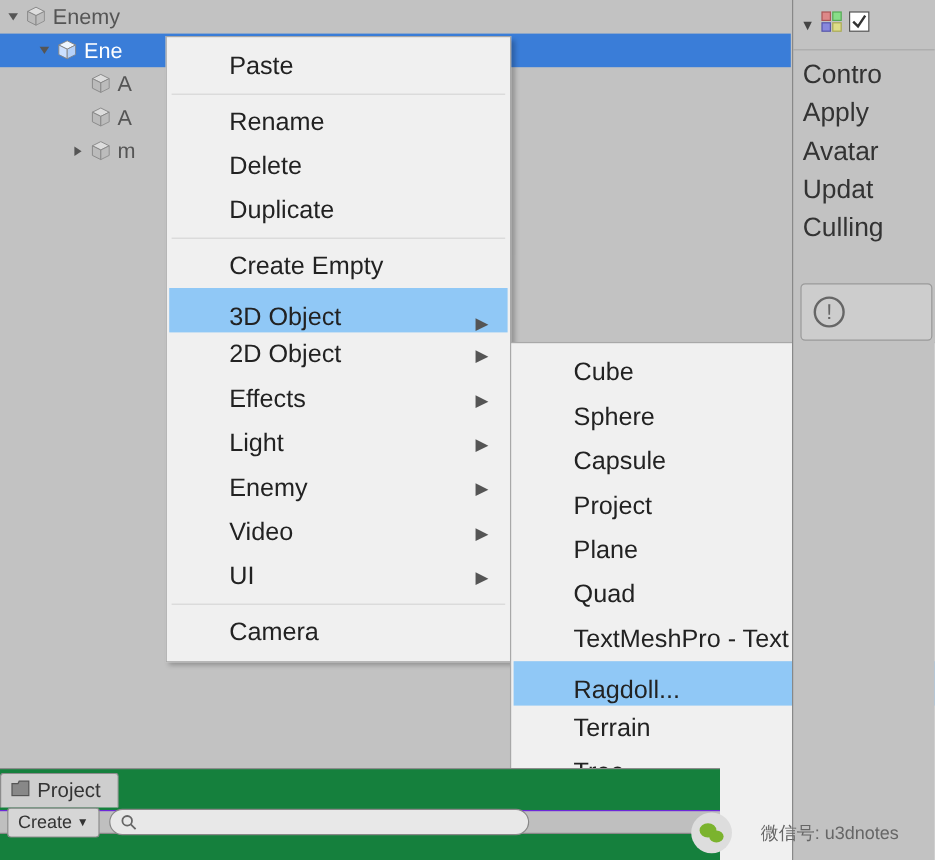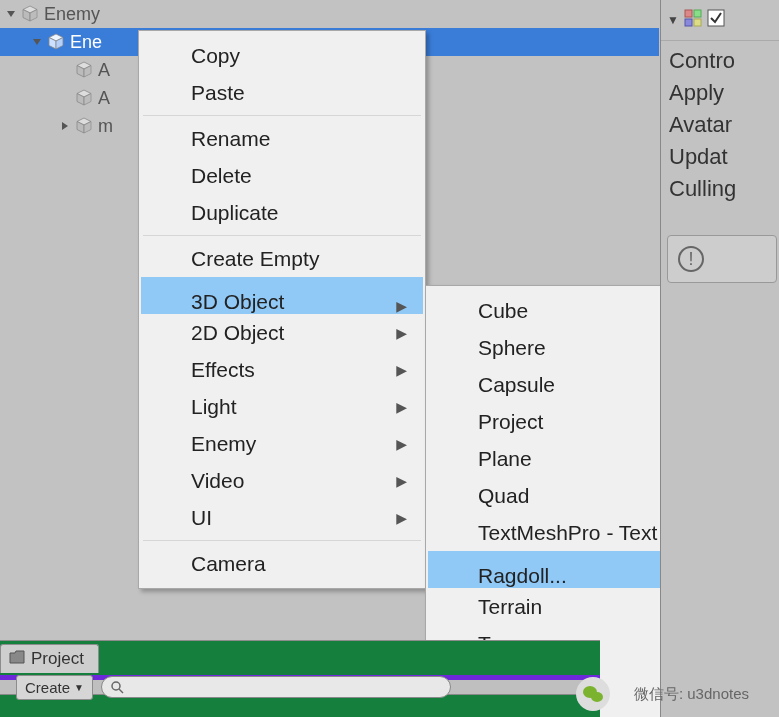--- a/index.html
+++ b/index.html
@@ -22,21 +22,21 @@
   .menu1 { left: 138px; top: 30px; width: 288px; }
   .menu2 { left: 425px; top: 285px; width: 360px; }
   .menu-inner { padding: 6px 2px; }
   .menu-item { display: flex; align-items: center; justify-content: space-between; height: 37px; padding: 0 16px 0 50px; font-size: 21px; color: #222; cursor: default; }
   .menu-item.highlight { background: #90c8f6; align-items: flex-end; }
   .menu-sep { height: 1px; background: #d6d6d6; margin: 4px 2px; }
   .submenu-arrow { font-size: 14px; color: #555; }
 
   .bottom-bar { position: absolute; left: 0; bottom: 0; width: 600px; height: 77px; background: #15803d; border-top: 1px solid #8c8c8c;}
   .project-tab { position: absolute; left: 0; top: 3px; background: #cecece; border: 1px solid #8c8c8c; border-bottom: none; padding: 4px 14px 4px 8px; display:flex; align-items:center; gap:6px; border-radius: 3px 3px 0 0; font-size: 17px; color:#333;}
-  .project-toolbar { position: absolute; left: 0; top: 34px; width: 100%; height: 20px; background: #bfbfbf; border-top:5px solid #6d28d9; border-bottom:1px solid #888; display:flex; align-items:center; padding: 0 16px; gap:8px;}
+  .project-toolbar { position: absolute; left: 0; top: 34px; width: 100%; height: 20px; background: #bfbfbf; border-top:1px solid #6d28d9; border-bottom:1px solid #888; display:flex; align-items:center; padding: 0 6px; gap:8px;}
   .create-btn { background: #d6d6d6; border:1px solid #8c8c8c; border-radius:3px; padding: 3px 8px; font-size:15px; display:flex; align-items:center; gap:4px; color:#333;}
   .search-field { flex:1; background: #e8e8e8; border:1px solid #888; border-radius: 12px; height: 22px; display:flex; align-items:center; padding:0 8px; position: relative; max-width: 350px;}
   .search-icon-sm { width:14px; height:14px; }
 
   .inspector-panel { position: absolute; right: 0; top: 0; width: 119px; height: 717px; background: #c2c2c2; border-left: 1px solid #888; }
   .insp-header { padding: 8px 6px; border-bottom:1px solid #aaa; display:flex; align-items:center; gap:4px;}
   .insp-fields { padding: 4px 0 0 8px; font-size: 22px; color:#333; line-height: 32px; }
   .insp-info { margin-top: 30px; padding: 10px; border:1px solid #999; border-radius:4px; margin-left:6px; margin-right:2px; background:#cdcdcd;}
   .info-icon { width:26px; height:26px; border:2px solid #666; border-radius:50%; display:flex; align-items:center; justify-content:center; font-size:18px; color:#666;}
 
@@ -103,23 +103,20 @@
     <path d="M3 5.5 L3 13.5 L10 17 L10 9 Z" fill="#bbb" stroke="#888" stroke-width="0.8"></path>
     <path d="M17 5.5 L17 13.5 L10 17 L10 9 Z" fill="#bbb" stroke="#888" stroke-width="0.8" opacity="0.85"></path>
   </svg>
         <span class="tree-label">m</span>
       </div>
     </div>
 </div>
 
 <div class="context-menu menu1">
   <div class="menu-inner" id="menu1-inner">
-      <div class="menu-item">
-        <span>Copy</span>
-      </div>
       <div class="menu-item">
         <span>Paste</span>
       </div>
       <div class="menu-sep"></div>
       <div class="menu-item">
         <span>Rename</span>
       </div>
       <div class="menu-item">
         <span>Delete</span>
       </div>

